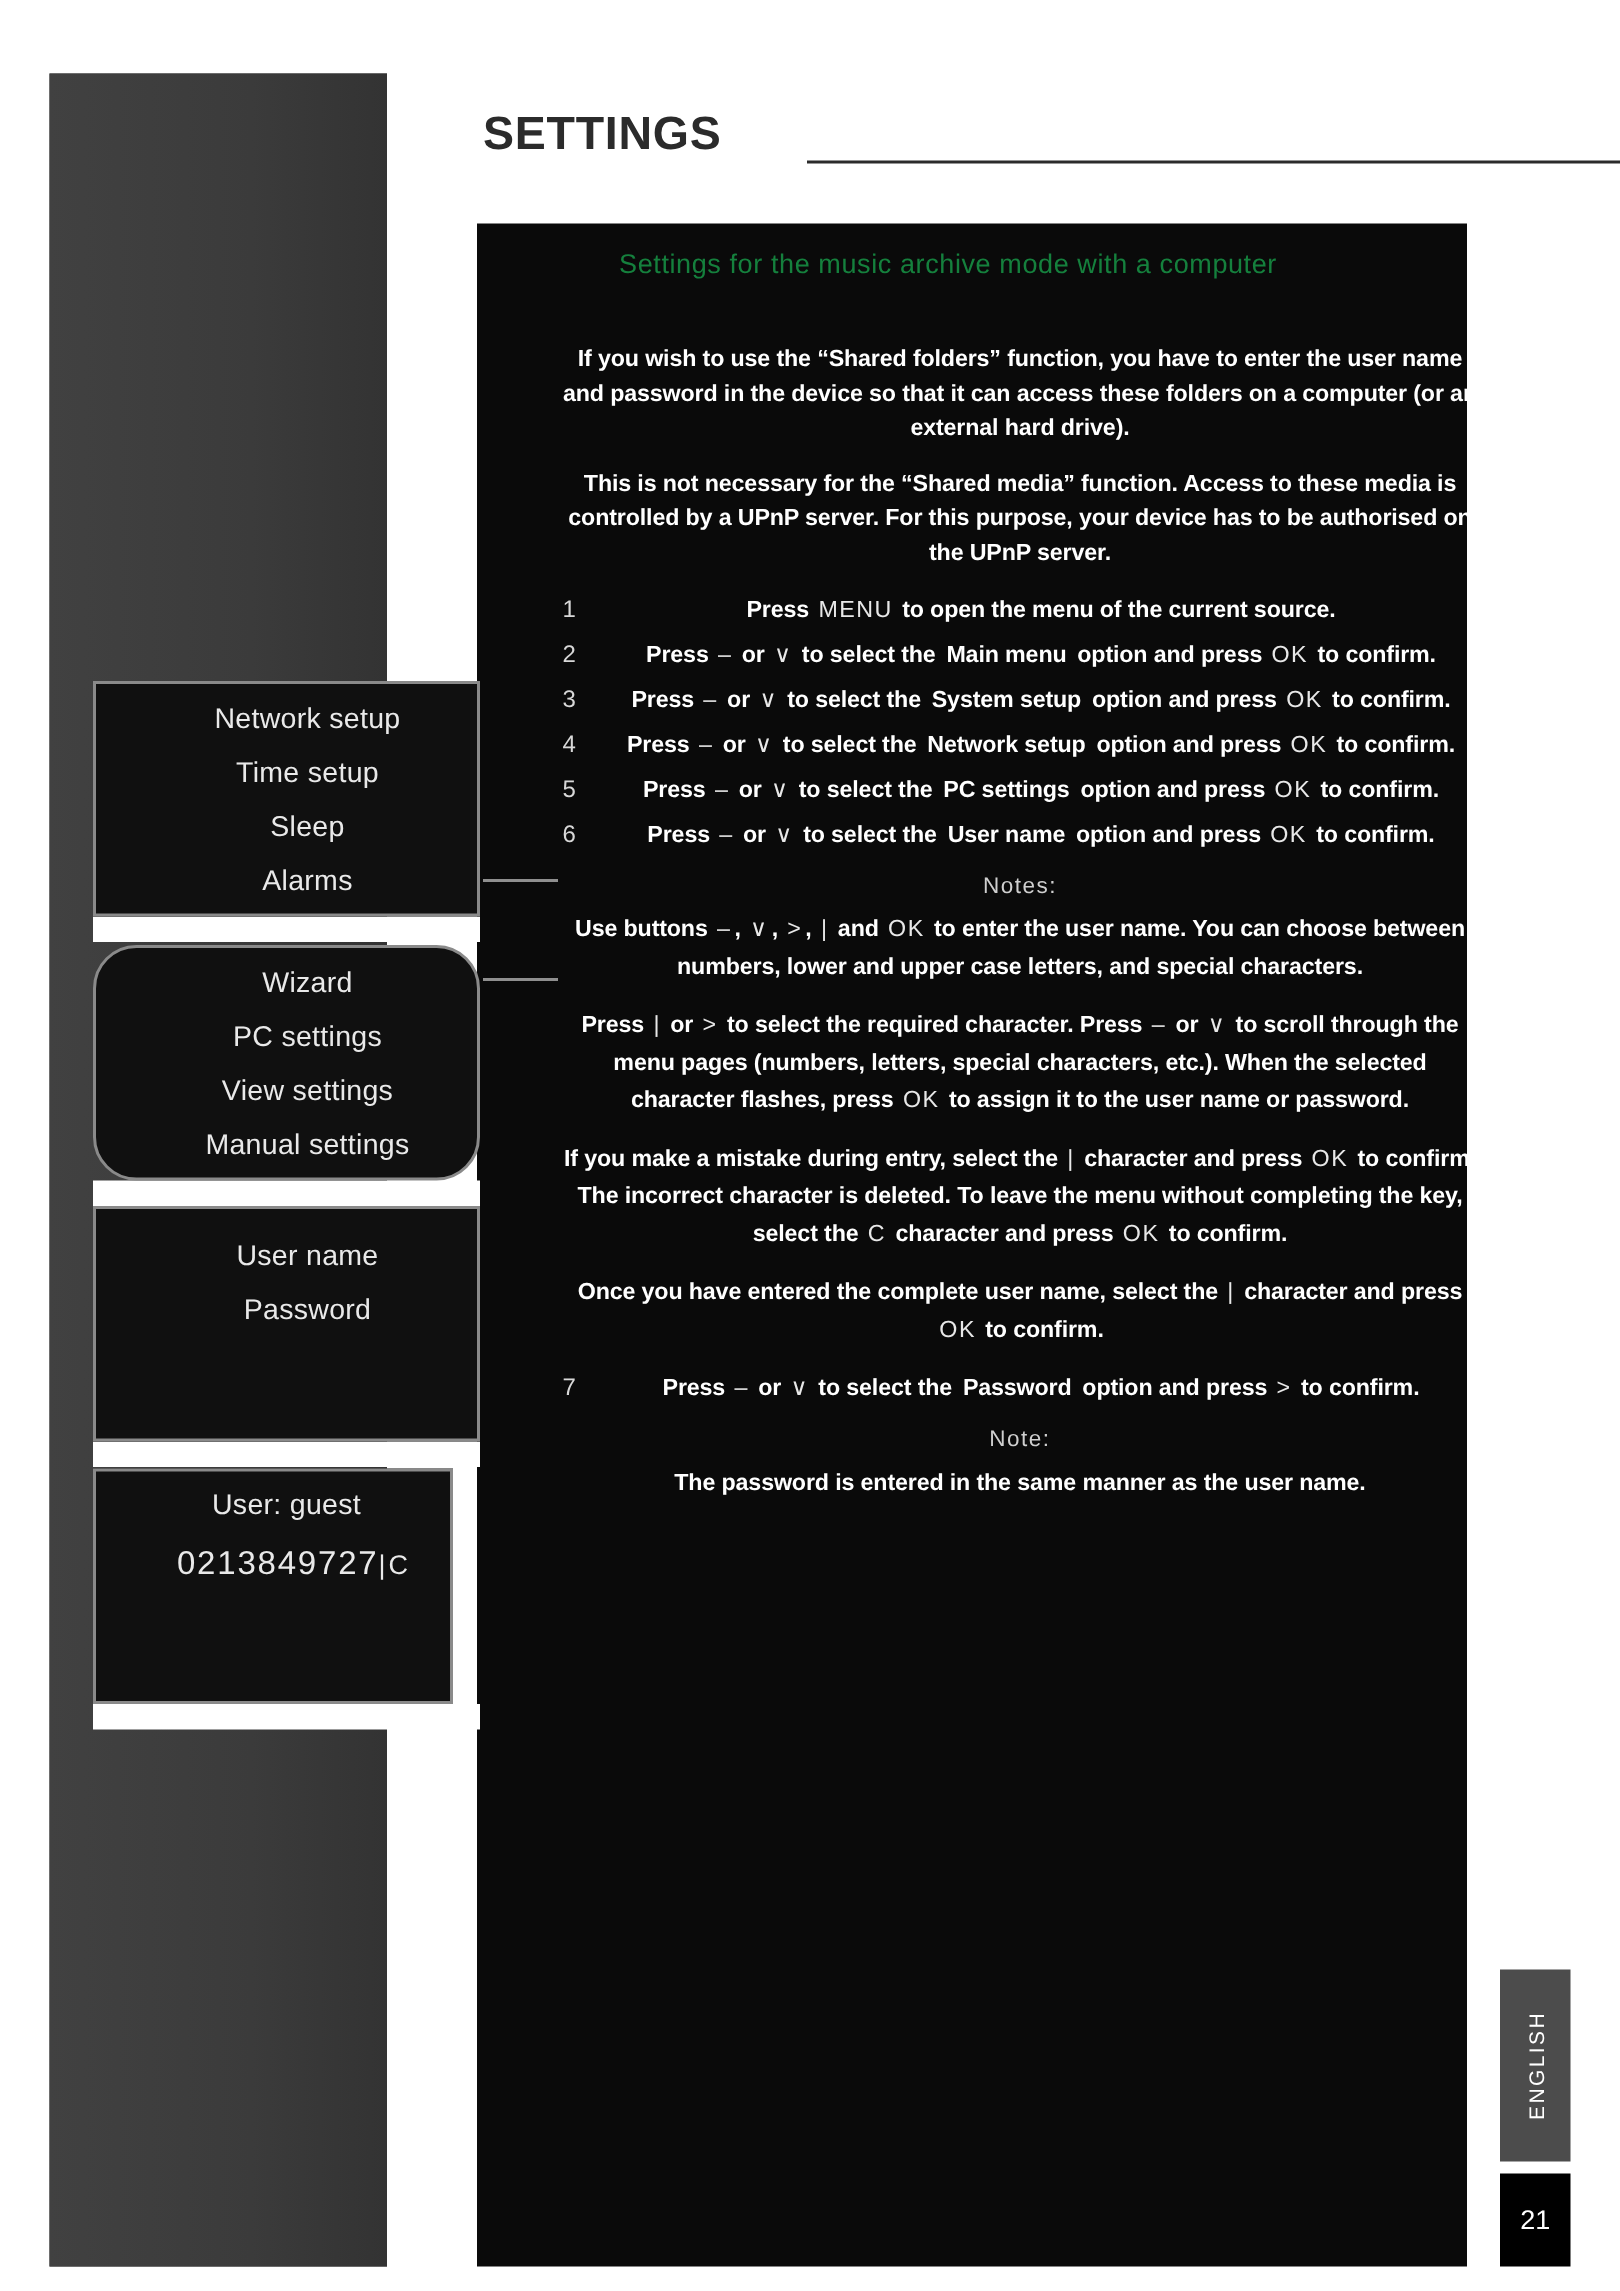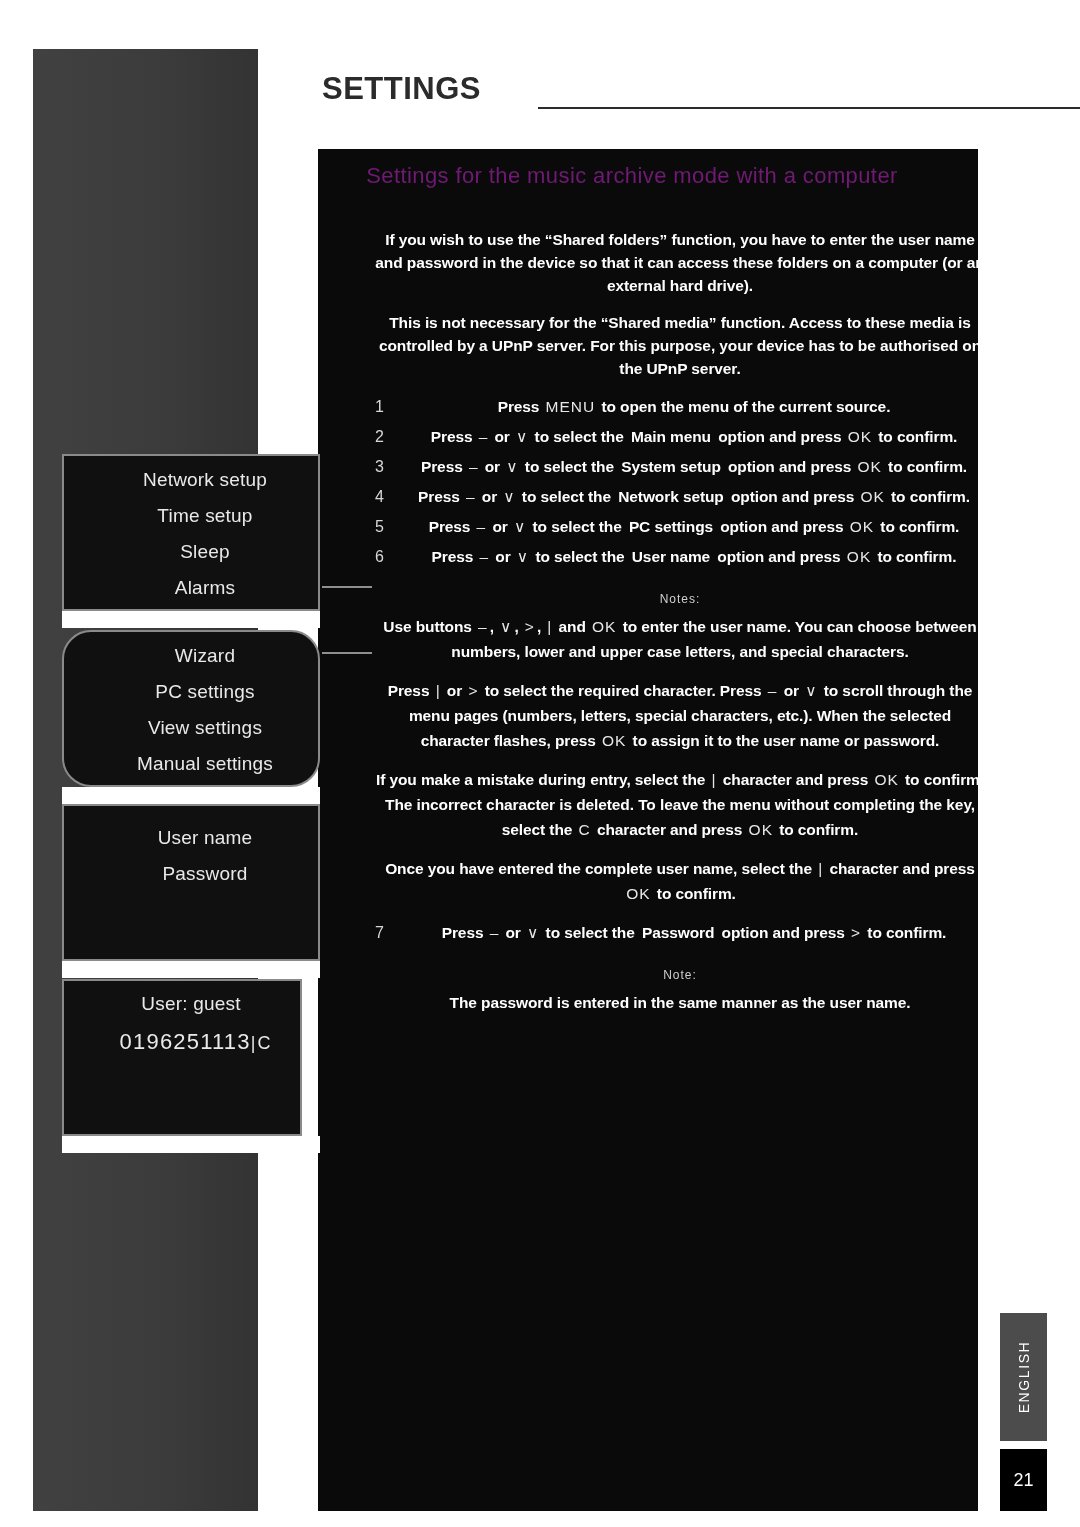--- a/index.html
+++ b/index.html
@@ -79,22 +79,22 @@
     height: 2px;
     background: #2b2b2b;
   }
 
   
   .section-title {
     position: absolute;
     left: 332px;
     top: 143px;
     width: 600px;
-    color: #701a75;
-    font-size: 22px;
+    color: #15803d;
+    font-size: 18px;
     line-height: 34px;
     letter-spacing: 0.4px;
   }
 
   
   .body-col {
     position: absolute;
     left: 375px;
     top: 212px;
     width: 610px;
@@ -129,22 +129,22 @@
     color: #e8e8e8;
     letter-spacing: 1px;
     padding: 0 2px;
   }
   .kw {
     font-weight: bold;
     color: #ffffff;
     padding: 0 3px;
   }
   .notes-label {
-    margin: 22px 0 8px 0;
-    font-size: 12px;
+    margin: 12px 0 8px 0;
+    font-size: 15px;
     color: #cfcfcf;
     letter-spacing: 1px;
   }
   .note-p {
     margin: 0 0 14px 0;
     font-size: 15.5px;
     line-height: 25px;
     font-weight: bold;
     letter-spacing: -0.1px;
   }
@@ -303,21 +303,21 @@
   <div class="disp-under" style="top:945px;"></div>
   <div class="disp" id="disp3" style="padding-top: 14px;">
       <div class="disp-row">User name</div>
       <div class="disp-row">Password</div>
     </div>
 
   <div class="disp-under" style="top:1120px;"></div>
   <div class="disp" id="disp4">
     <div class="disp4-user">User: guest</div>
     <div class="disp4-chars">
-      <span>0196251113</span><span class="trail">|C</span>
+      <span>0213849727</span><span class="trail">|C</span>
     </div>
   </div>
 
   <div class="conn" style="left:322px; top:570px; width:50px;"></div>
   <div class="conn" style="left:322px; top:636px; width:50px;"></div>
 
   <div class="lang-tab">
     <span>ENGLISH</span>
   </div>
   <div class="page-num">21</div>

